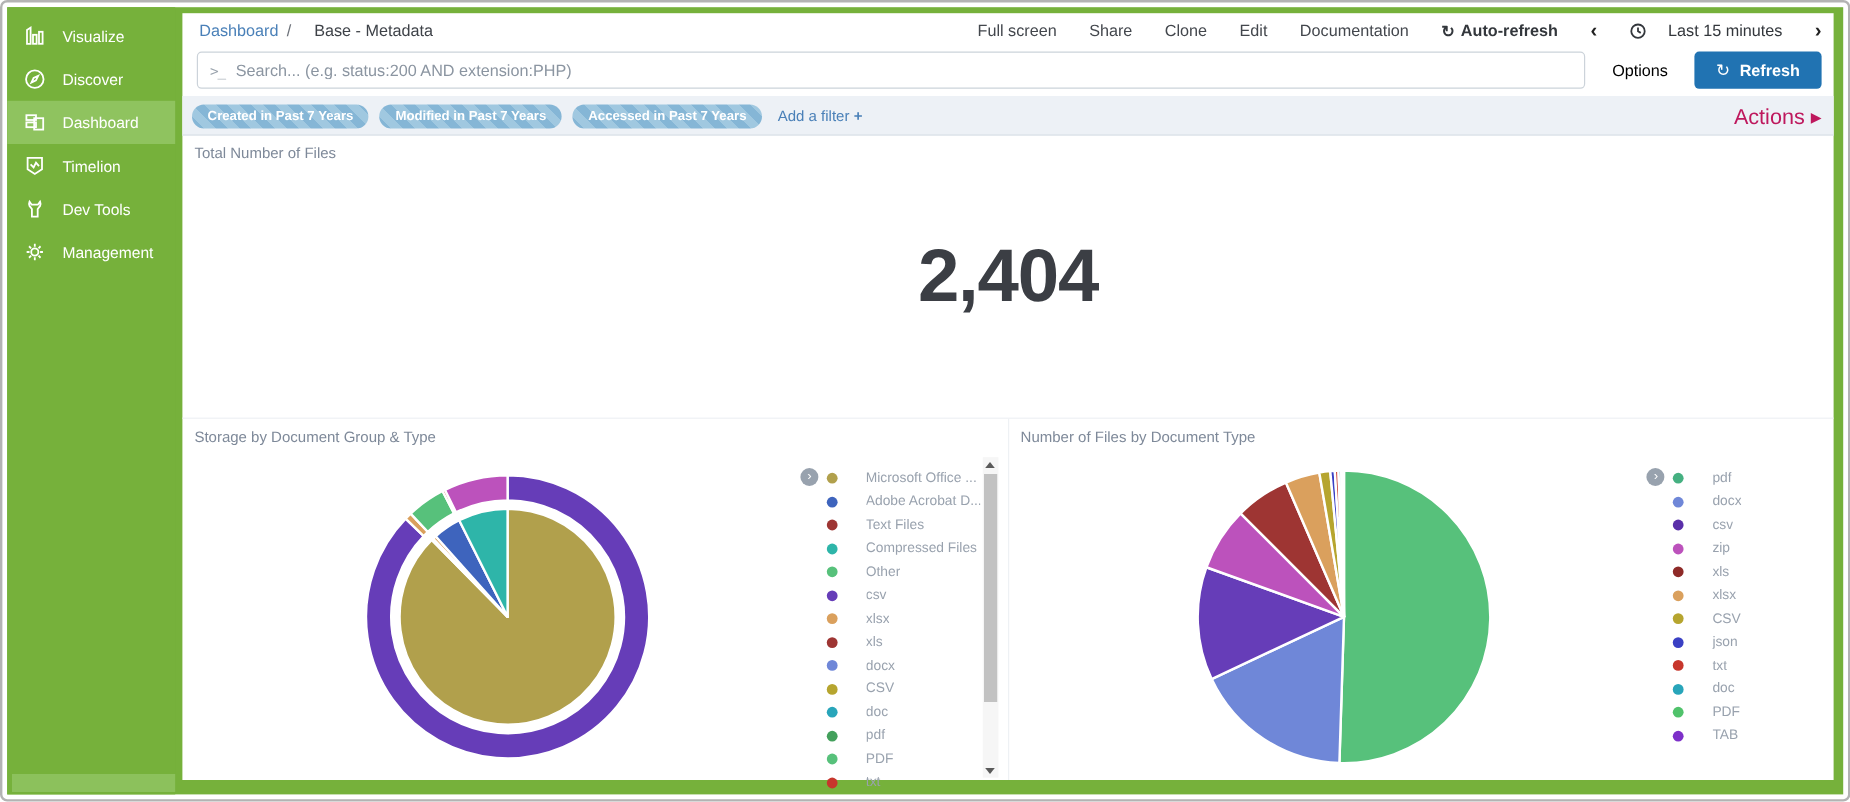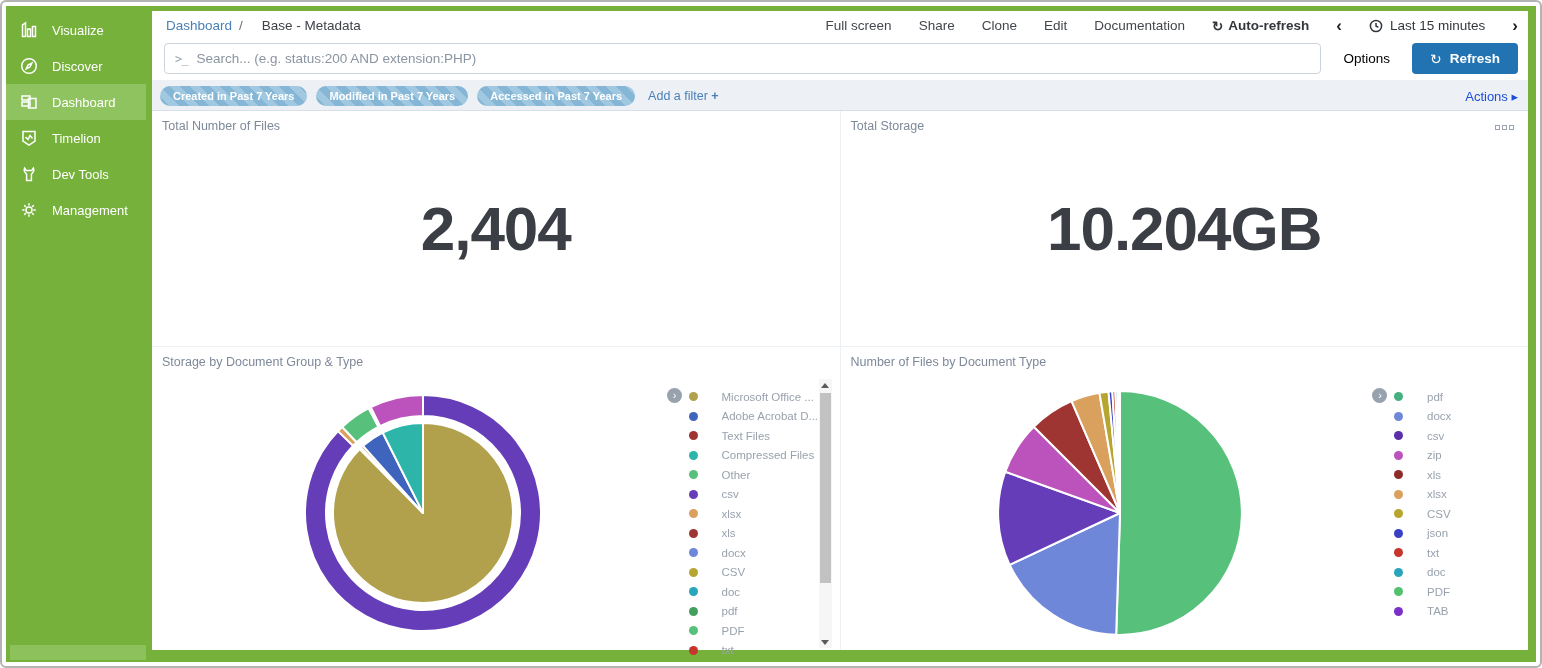--- a/index.html
+++ b/index.html
@@ -20,39 +20,39 @@
 
   
   .topnav { display:flex; align-items:center; height:29px; padding:0 10px 0 14px; font-size:13.5px; color:#45494f; }
   .crumb-link { color:#4a80b8; cursor:pointer; }
   .crumb-sep { margin:0 7px; color:#6a6f77; }
   .crumb-page { color:#3e4248;padding-left:12px; }
   .topnav-right { margin-left:auto; display:flex; align-items:center; gap:27px; }
   .menu-item { cursor:pointer; color:#43474d; }
   .auto-refresh { display:flex; align-items:center; gap:5px; font-weight:bold; color:#33373c; cursor:pointer; }
   .tchev { font-size:17px; font-weight:bold; color:#222; cursor:pointer; line-height:1; }
-  .time-range { display:flex; align-items:center; gap:7px; color:#33373c; cursor:pointer; }
+  .time-range { display:flex; align-items:center; gap:18px; color:#33373c; cursor:pointer; }
   .clock-svg { width:14px; height:14px; stroke:#33373c; fill:none; stroke-width:1.5; }
 
   
   .search-row { display:flex; align-items:center; padding:3px 10px 6px 12px; gap:14px; }
   .search-box { flex:1; display:flex; align-items:center; height:31px; border:1px solid #ccd3da; border-radius:4px; background:#fff; padding:0 10px; gap:9px; }
   .prompt-icon { font-family:"DejaVu Sans Mono", monospace; font-size:12px; color:#9aa3ad; letter-spacing:-1px; }
   .search-input { flex:1; border:none; outline:none; font-size:13.5px; color:#3e4248; font-family:"Liberation Sans", sans-serif; background:transparent; }
   .search-input::placeholder { color:#8b95a1; opacity:1; }
   .options-link { color:#000000; font-size:13.5px; cursor:pointer; padding:0 8px; }
   .refresh-btn { display:flex; align-items:center; gap:8px; background:#2173b2; color:#fff; border:none; border-radius:4px; height:31px; padding:0 18px; font-size:13.5px; font-weight:bold; cursor:pointer; font-family:"Liberation Sans", sans-serif; }
   .refresh-glyph { font-size:14px; font-weight:normal; font-family:"DejaVu Sans", sans-serif; }
 
   
   .filter-bar { display:flex; align-items:center; background:#edf1f6; border-bottom:1px solid #d9dfe6; padding:6px 10px 4px 8px; gap:9px; }
   .pill { background:repeating-linear-gradient(45deg, #85b6d6 0 7px, #a0c8e0 7px 14px); color:#fff; font-size:11px; font-weight:bold; border-radius:10px; padding:4px 13px; cursor:pointer; white-space:nowrap; }
   .add-filter { color:#4a80b8; font-size:12.5px; cursor:pointer; margin-left:4px; }
   .add-filter b { font-weight:bold; }
-  .actions-link { margin-left:auto; color:#1d4ed8; font-size:13px; cursor:pointer; }
+  .actions-link { margin-left:auto; color:#be185d; font-size:18px; cursor:pointer; }
 
   
   .dash { flex:1; display:flex; flex-direction:column; min-height:0; }
   .dash-row { display:flex; min-height:0; }
   .row-metrics { height:236px; border-bottom:1px solid #eef1f4; }
   .row-pies { flex:1; }
   .panel { flex:1; position:relative; min-width:0; }
   .panel + .panel { border-left:1px solid #eef1f4; }
   .panel-title { position:absolute; top:8px; left:10px; font-size:12.5px; color:#7e8999; }
   .panel-options { position:absolute; top:14px; right:14px; display:flex; gap:2px; cursor:pointer; }
@@ -186,31 +186,20 @@
 
         <div class="dash">
 
           <div class="dash-row row-metrics">
             <div class="panel">
               <div class="panel-title">Total Number of Files</div>
               <div class="metric-body">
                 <div class="metric-value">2,404</div>
               </div>
             </div>
-            <div class="panel">
-              <div class="panel-title">Total Storage</div>
-              <div class="panel-options" title="Panel options">
-                  <i></i>
-                  <i></i>
-                  <i></i>
-                </div>
-              <div class="metric-body">
-                <div class="metric-value">10.204GB</div>
-              </div>
-            </div>
           </div>
 
           <div class="dash-row row-pies">
             <div class="panel">
               <div class="panel-title">Storage by Document Group &amp; Type</div>
               <div class="pie-panel-body">
                 <div class="pie-area">
                   <svg id="pie0" width="250" height="250" viewBox="0 0 250 250">
                       <path d="M125,125 L125,35 A90,90 0 1 1 61.76150271810347,60.9617890511644 Z" fill="#b1a04c" stroke="#ffffff" stroke-width="2" stroke-linejoin="round">
                         <title>Microsoft Office: 87.6</title>

